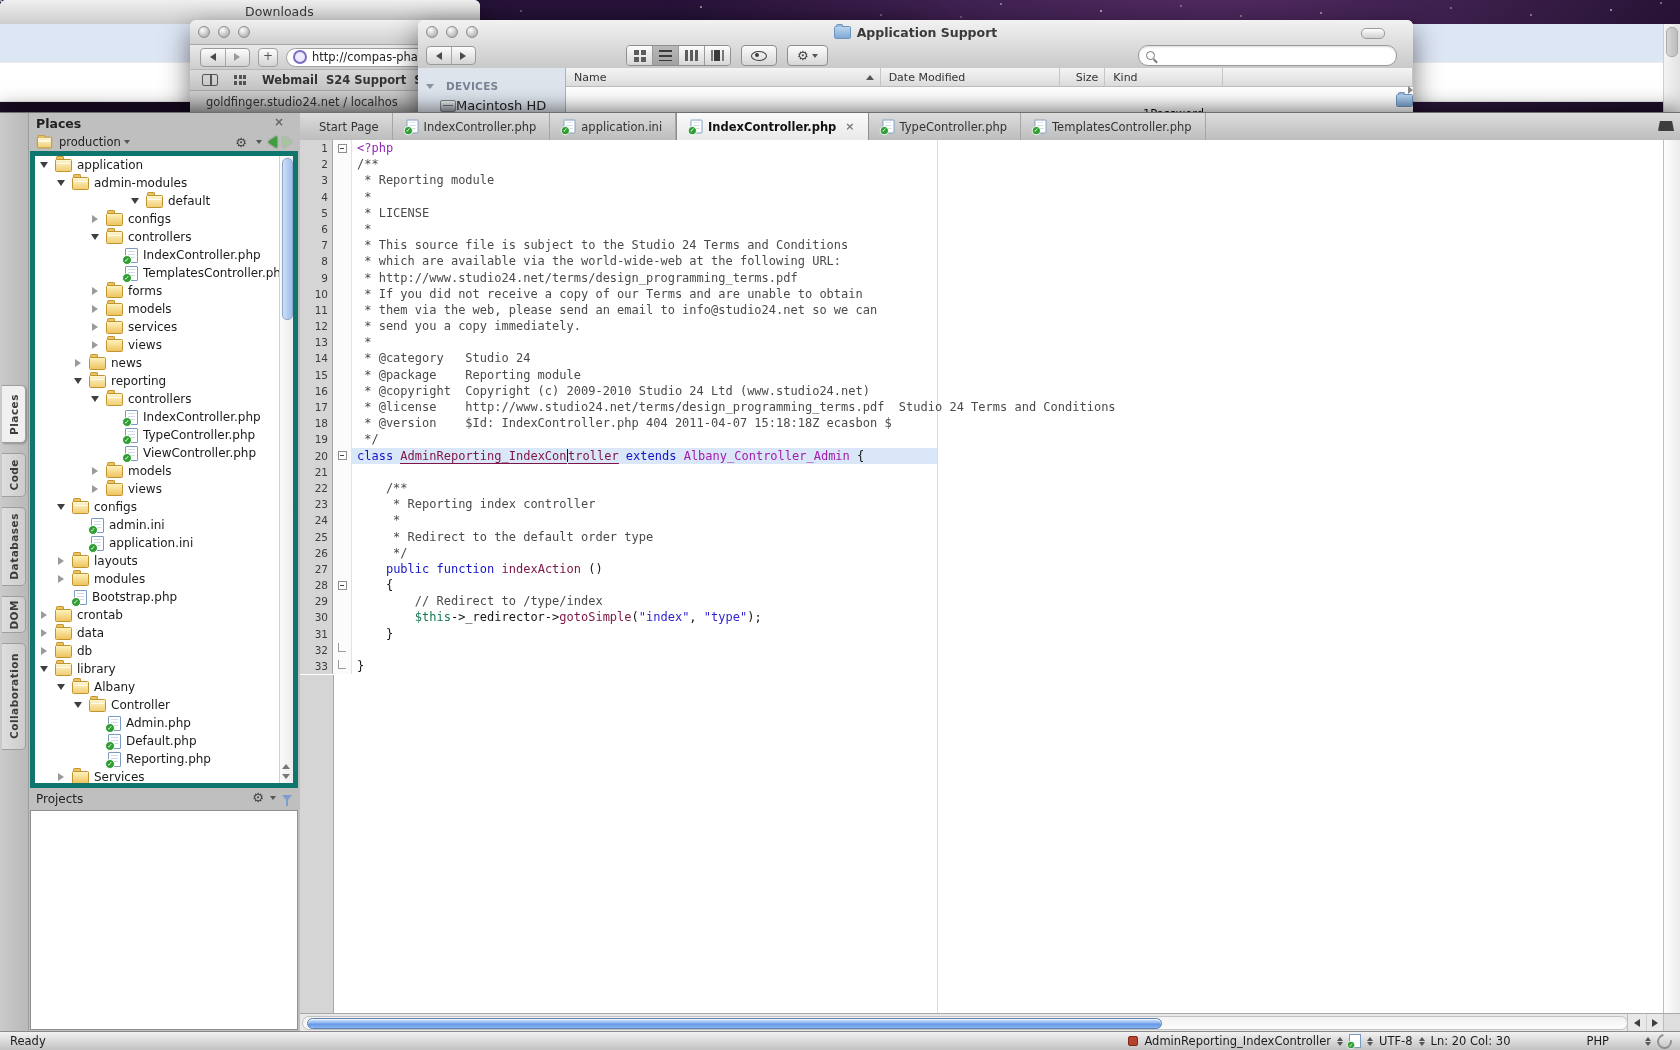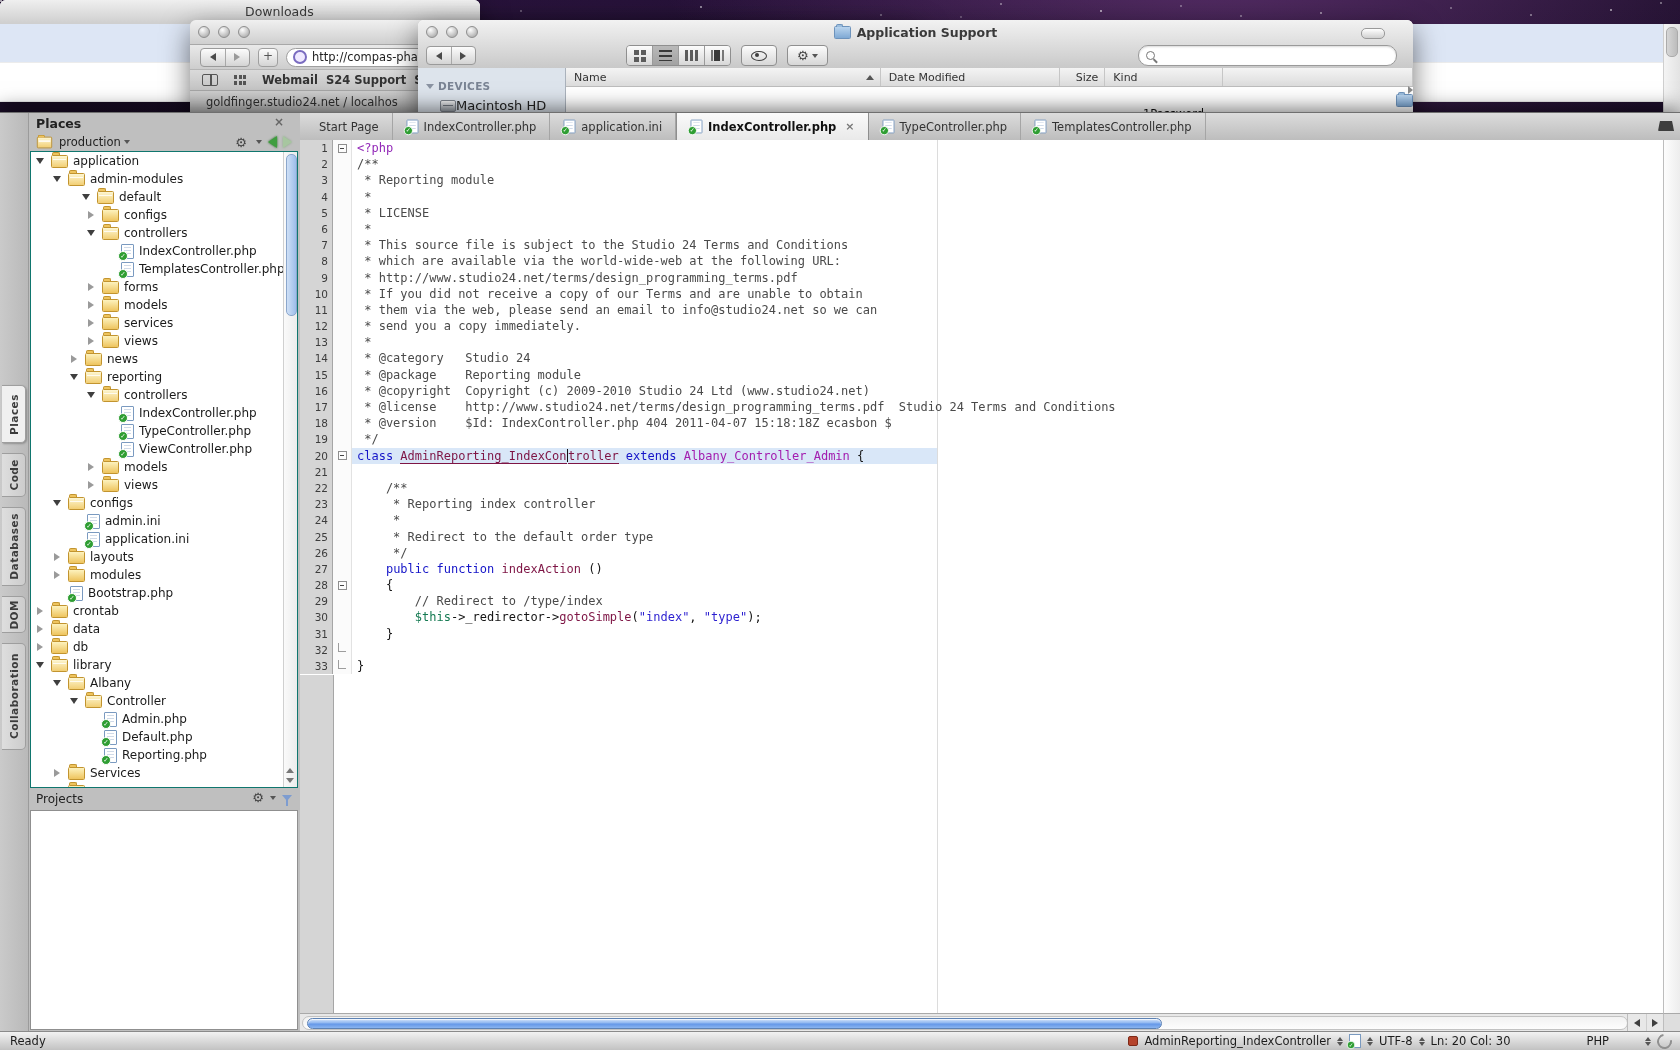--- a/index.html
+++ b/index.html
@@ -60,21 +60,21 @@
   .toolbtn{height:19px;border:1px solid #8f8f8f;border-radius:4px;background:linear-gradient(#fcfcfc,#d7d7d7);display:flex;align-items:center;justify-content:center;padding:0 9px;gap:3px;}
   .eye{width:14px;height:8px;border:1.5px solid #3f3f3f;border-radius:50%;position:relative;}
   .eye::after{content:"";position:absolute;width:4px;height:4px;border-radius:50%;background:#3f3f3f;left:3px;top:1px;}
   .gearg{font-size:13px;color:#444;line-height:13px;}
   .dis{width:0;height:0;border-left:3.5px solid transparent;border-right:3.5px solid transparent;border-top:4px solid #555;}
   .searchfield{position:absolute;right:16px;top:2px;width:250px;height:19px;border:1px solid #9a9a9a;border-radius:10px;background:#fff;display:flex;align-items:center;padding-left:7px;box-shadow:inset 0 1px 2px rgba(0,0,0,.15);}
   .mag{width:7px;height:7px;border:1.5px solid #777;border-radius:50%;position:relative;flex:none;}
   .mag::after{content:"";position:absolute;width:5px;height:1.5px;background:#777;transform:rotate(45deg);right:-4px;bottom:-2px;}
   .fin-body{position:absolute;top:48px;left:0;right:0;bottom:0;display:flex;}
   .fin-side{width:147px;background:#dde4ec;border-right:1px solid #aab2bc;position:relative;font-size:11px;}
-  .devrow{position:absolute;top:12px;left:8px;display:flex;align-items:center;gap:4px;color:#7a8494;font-weight:bold;font-size:10.5px;letter-spacing:.3px;}
+  .devrow{position:absolute;top:12px;left:8px;display:flex;align-items:center;gap:12px;color:#7a8494;font-weight:bold;font-size:10.5px;letter-spacing:.3px;}
   .devtri{width:0;height:0;border-left:4px solid transparent;border-right:4px solid transparent;border-top:5px solid #8a93a2;}
   .diskrow{position:absolute;top:30px;left:22px;display:flex;align-items:center;color:#222;font-size:13px;}
   .disk{width:14px;height:10px;border-radius:2px;background:linear-gradient(#f2f2f2,#9aa1a9);border:1px solid #7d838c;position:relative;}
   .disk::after{content:"";position:absolute;left:2px;right:2px;top:4px;height:1px;background:#6d737c;}
   .fin-list{flex:1;position:relative;background:#fff;}
   .fl-head{position:absolute;top:0;left:0;right:0;height:18px;background:linear-gradient(#f4f4f4,#dcdcdc);border-bottom:1px solid #bcbcbc;display:flex;font-size:11px;color:#333;}
   .fh{display:flex;align-items:center;padding-left:8px;border-right:1px solid #c6c6c6;box-sizing:border-box;position:relative;}
   .fh .sortarr{position:absolute;right:6px;width:0;height:0;border-left:4px solid transparent;border-right:4px solid transparent;border-bottom:5px solid #555;}
   .fl-row{position:absolute;top:18px;left:0;right:0;height:19px;display:flex;align-items:flex-end;font-size:11.5px;color:#111;flex-direction:column;}
   .rowtri{width:0;height:0;border-top:4px solid transparent;border-bottom:4px solid transparent;border-left:5px solid #8a8a8a;margin-left:13px;}
@@ -101,21 +101,21 @@
   
   .places{position:absolute;left:28px;top:0;width:272px;bottom:18px;}
   .pl-header{position:absolute;top:0;left:0;right:0;height:20px;display:flex;align-items:center;padding-left:8px;font-size:12.5px;font-weight:bold;color:#222;}
   .pl-close{position:absolute;right:16px;top:3px;font-size:12px;color:#666;line-height:12px;}
   .pl-toolbar{position:absolute;top:20px;left:0;right:0;height:18px;display:flex;align-items:center;padding-left:8px;font-size:11.5px;color:#222;}
   .pl-toolbar .dis{margin-left:3px;}
   .pl-icons{position:absolute;right:8px;top:0;height:18px;display:flex;align-items:center;gap:6px;}
   .garrow{width:0;height:0;border-top:6px solid transparent;border-bottom:6px solid transparent;}
   .ga-l{border-right:9px solid #3f9e3f;filter:drop-shadow(0 0 1px #1e6a1e);}
   .ga-r{border-left:9px solid #a7c6a0;filter:drop-shadow(0 0 1px #8aa886);}
-  .tree{position:absolute;top:38px;left:2px;right:2px;bottom:244px;background:#fff;border:1px solid #0f766e;overflow:hidden;}
+  .tree{position:absolute;top:38px;left:2px;right:2px;bottom:244px;background:#fff;border:5px solid #0f766e;overflow:hidden;}
   .trow{height:18px;display:flex;align-items:center;gap:3px;white-space:nowrap;}
   .tlbl{font-size:12px;color:#1a1a1a;padding-left:2px;}
   .tri{width:10px;flex:none;display:flex;justify-content:center;}
   .tri-o{width:0;height:0;border-left:4.5px solid transparent;border-right:4.5px solid transparent;border-top:6px solid #3f3f3f;}
   .tri-c{width:0;height:0;border-top:4.5px solid transparent;border-bottom:4.5px solid transparent;border-left:6px solid #9a9a9a;}
   .fold{width:15px;height:11px;flex:none;border-radius:1.5px;background:linear-gradient(#fdf2bd,#eec45e);border:1px solid #c2942f;position:relative;margin-left:3px;}
   .fold::before{content:"";position:absolute;top:-3.5px;left:0;width:6px;height:2px;background:#eec45e;border:1px solid #c2942f;border-bottom:none;border-radius:2px 2px 0 0;}
   .fold.open{background:linear-gradient(#fdf6d2,#f2cf74);}
   .fold.open::after{content:"";position:absolute;left:1px;right:1px;top:3px;height:1.5px;background:rgba(255,255,255,.8);}
   .fico{width:11px;height:13px;flex:none;background:#fff;border:1px solid #7a9ac0;border-radius:1px;position:relative;margin-left:5px;
@@ -384,21 +384,21 @@
               <span class="fold open"></span>
               <span class="tlbl">application</span>
             </div>
             <div class="trow" style="padding-left: 21px;">
               <span class="tri">
                 <i class="tri-o"></i>
               </span>
               <span class="fold open"></span>
               <span class="tlbl">admin-modules</span>
             </div>
-            <div class="trow" style="padding-left: 50px;">
+            <div class="trow" style="padding-left: 50px; margin-left: 45px;">
               <span class="tri">
                 <i class="tri-o"></i>
               </span>
               <span class="fold open"></span>
               <span class="tlbl">default</span>
             </div>
             <div class="trow" style="padding-left: 55px;">
               <span class="tri">
                 <i class="tri-c"></i>
               </span>

